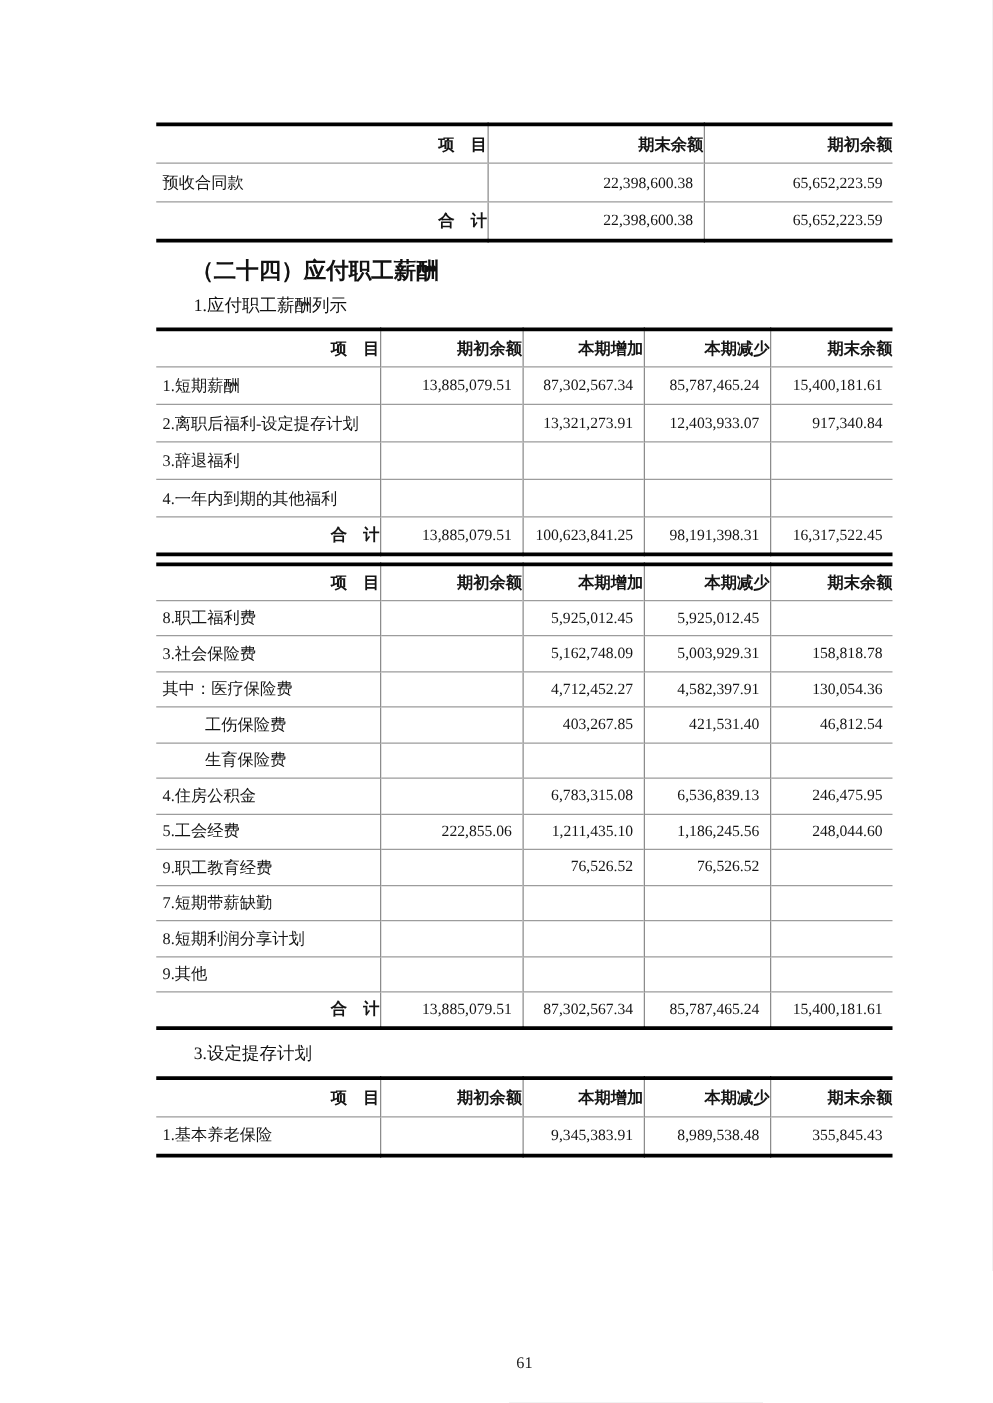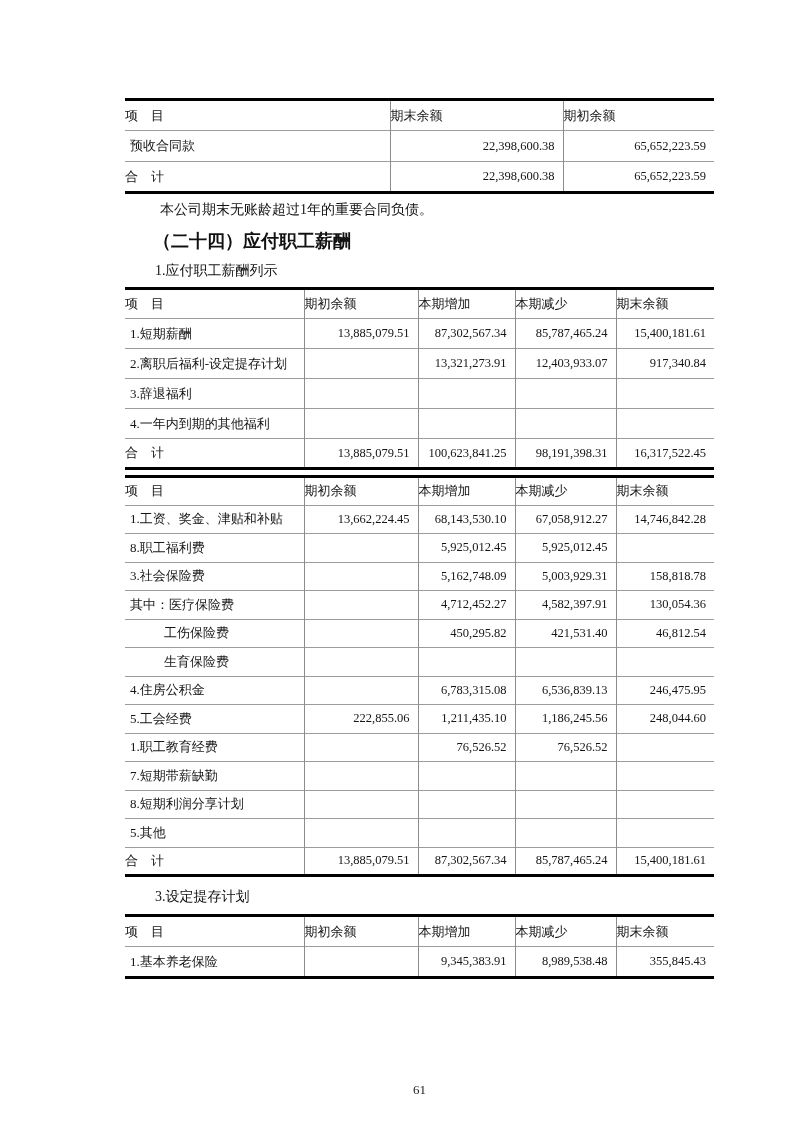--- a/index.html
+++ b/index.html
@@ -22,21 +22,21 @@
   tr:first-child td { border-top:none; }
   td + td { border-left:1px solid #8c8c8c; }
 
   .t1 tr { height:31px; }
   .t2 tr { height:30px; }
   .t3 tr { height:28.5px; }
   .t4 tr { height:31px; }
 
   .lbl { text-align:left;  padding-left:5px; }
   .num { text-align:right; padding-right:8px; font-size:12.5px; letter-spacing:0; }
-  .ctr { text-align:left; }
+  .ctr { text-align:right;font-weight:bold; }
   .ind { padding-left:39px; }
 
   .note  { margin:7px 0 0 0;  padding-left:35px; font-size:14px; line-height:18px; }
   .h-big { margin:13px 0 0 0; padding-left:28px; font-size:18px; line-height:19px; font-weight:bold; }
   .h-sub { margin:11px 0 0 0; padding-left:30px; font-size:14px; line-height:18px; }
   .mt7 { margin-top:7px; }
   .mt5 { margin-top:5px; }
   .mt8 { margin-top:8px; }
 
   .pageno {
@@ -68,21 +68,20 @@
         <td class="num">65,652,223.59</td>
       </tr>
       <tr>
         <td class="ctr">合　计</td>
         <td class="num">22,398,600.38</td>
         <td class="num">65,652,223.59</td>
       </tr>
     </tbody>
       </table>
 
-    <div class="note">本公司期末无账龄超过1年的重要合同负债。</div>
     <div class="h-big">（二十四）应付职工薪酬</div>
     <div class="h-sub">1.应付职工薪酬列示</div>
 
     <table class="t2 mt7">
       <colgroup>
           <col style="width:179px">
           <col style="width:114px">
           <col style="width:97px">
           <col style="width:101px">
           <col style="width:98px">
@@ -144,27 +143,20 @@
         </colgroup>
       <tbody>
           <tr>
         <td class="ctr">项　目</td>
         <td class="ctr">期初余额</td>
         <td class="ctr">本期增加</td>
         <td class="ctr">本期减少</td>
         <td class="ctr">期末余额</td>
       </tr>
       <tr>
-        <td class="lbl">1.工资、奖金、津贴和补贴</td>
-        <td class="num">13,662,224.45</td>
-        <td class="num">68,143,530.10</td>
-        <td class="num">67,058,912.27</td>
-        <td class="num">14,746,842.28</td>
-      </tr>
-      <tr>
         <td class="lbl">8.职工福利费</td>
         <td class="num"></td>
         <td class="num">5,925,012.45</td>
         <td class="num">5,925,012.45</td>
         <td class="num"></td>
       </tr>
       <tr>
         <td class="lbl">3.社会保险费</td>
         <td class="num"></td>
         <td class="num">5,162,748.09</td>
@@ -174,21 +166,21 @@
       <tr>
         <td class="lbl">其中：医疗保险费</td>
         <td class="num"></td>
         <td class="num">4,712,452.27</td>
         <td class="num">4,582,397.91</td>
         <td class="num">130,054.36</td>
       </tr>
       <tr>
         <td class="lbl ind">工伤保险费</td>
         <td class="num"></td>
-        <td class="num">450,295.82</td>
+        <td class="num">403,267.85</td>
         <td class="num">421,531.40</td>
         <td class="num">46,812.54</td>
       </tr>
       <tr>
         <td class="lbl ind">生育保险费</td>
         <td class="num"></td>
         <td class="num"></td>
         <td class="num"></td>
         <td class="num"></td>
       </tr>
@@ -200,42 +192,42 @@
         <td class="num">246,475.95</td>
       </tr>
       <tr>
         <td class="lbl">5.工会经费</td>
         <td class="num">222,855.06</td>
         <td class="num">1,211,435.10</td>
         <td class="num">1,186,245.56</td>
         <td class="num">248,044.60</td>
       </tr>
       <tr>
-        <td class="lbl">1.职工教育经费</td>
+        <td class="lbl">9.职工教育经费</td>
         <td class="num"></td>
         <td class="num">76,526.52</td>
         <td class="num">76,526.52</td>
         <td class="num"></td>
       </tr>
       <tr>
         <td class="lbl">7.短期带薪缺勤</td>
         <td class="num"></td>
         <td class="num"></td>
         <td class="num"></td>
         <td class="num"></td>
       </tr>
       <tr>
         <td class="lbl">8.短期利润分享计划</td>
         <td class="num"></td>
         <td class="num"></td>
         <td class="num"></td>
         <td class="num"></td>
       </tr>
       <tr>
-        <td class="lbl">5.其他</td>
+        <td class="lbl">9.其他</td>
         <td class="num"></td>
         <td class="num"></td>
         <td class="num"></td>
         <td class="num"></td>
       </tr>
       <tr>
         <td class="ctr">合　计</td>
         <td class="num">13,885,079.51</td>
         <td class="num">87,302,567.34</td>
         <td class="num">85,787,465.24</td>

